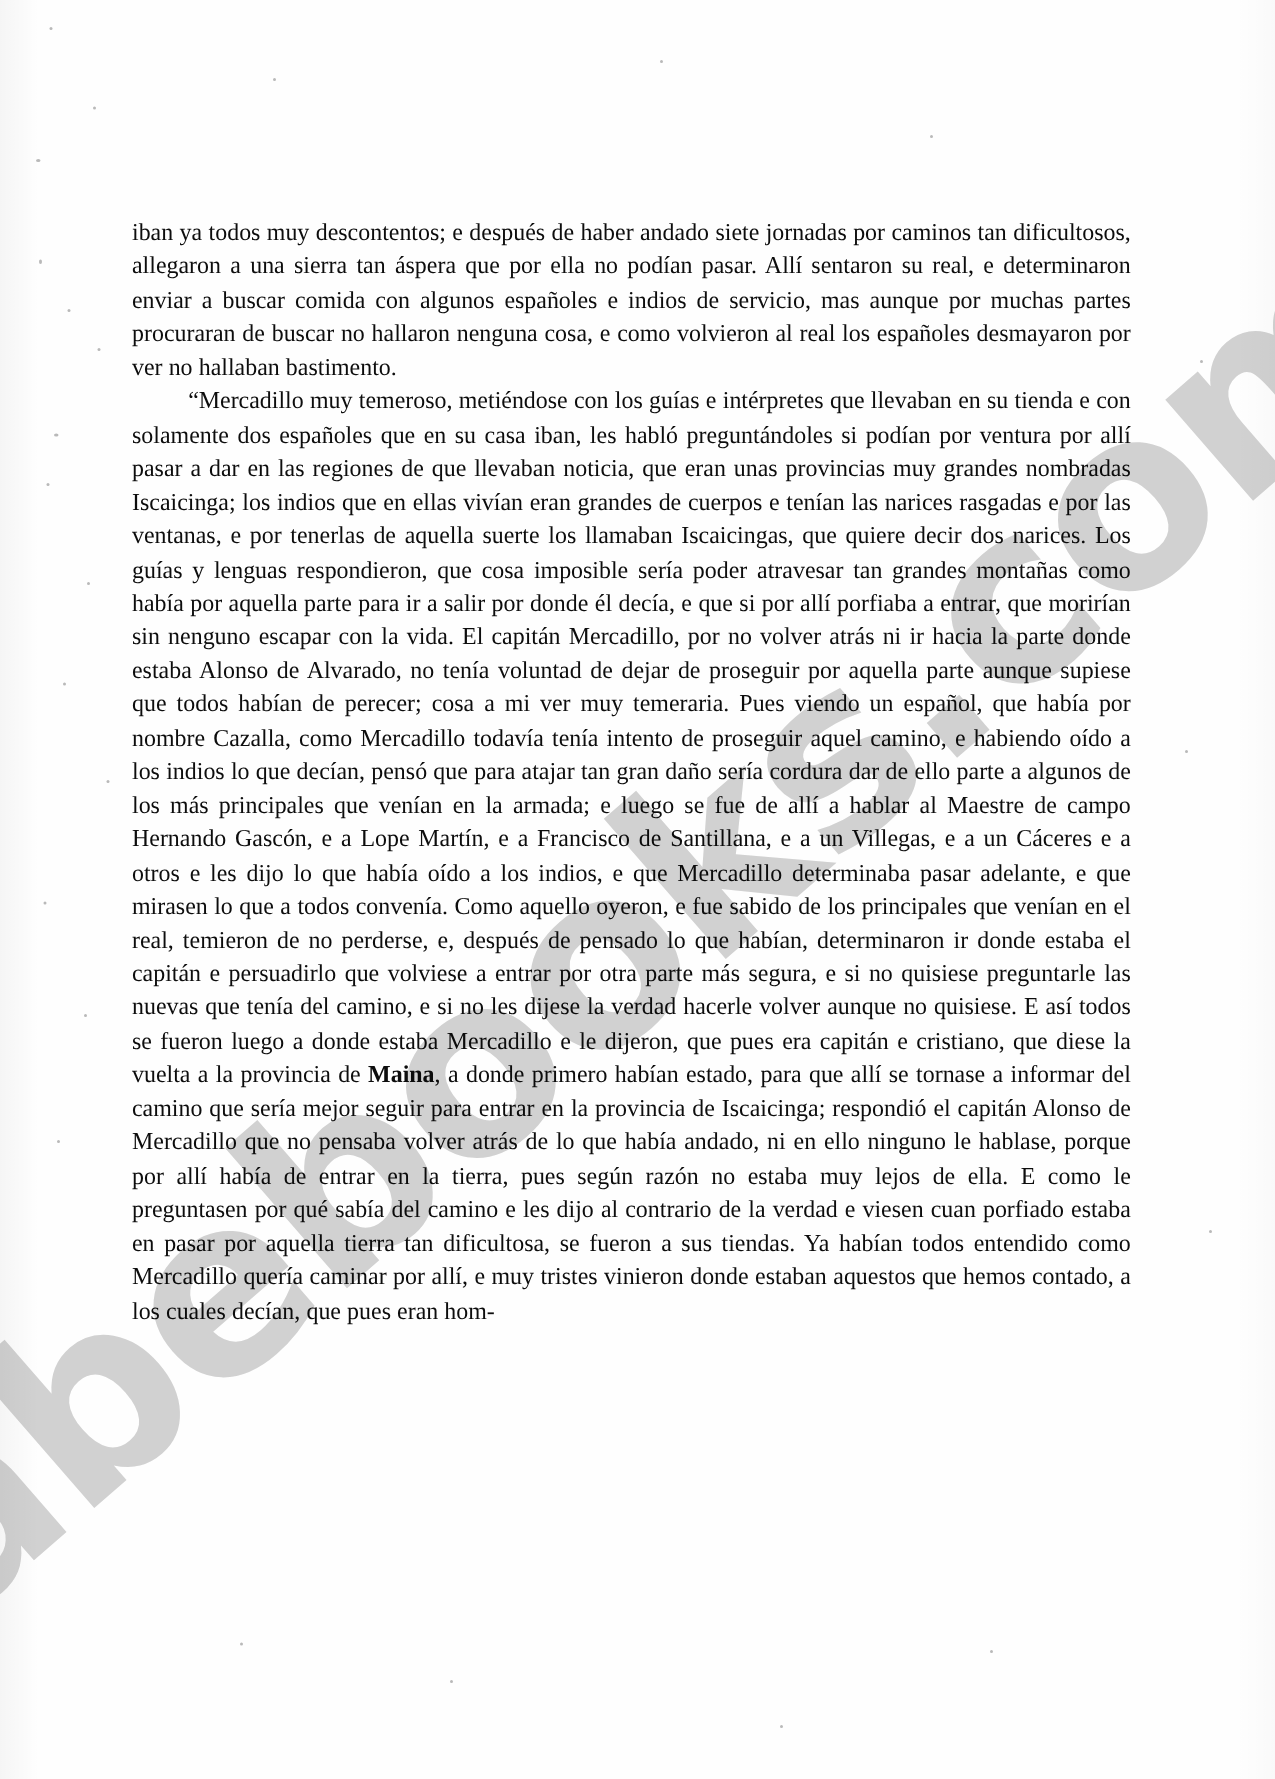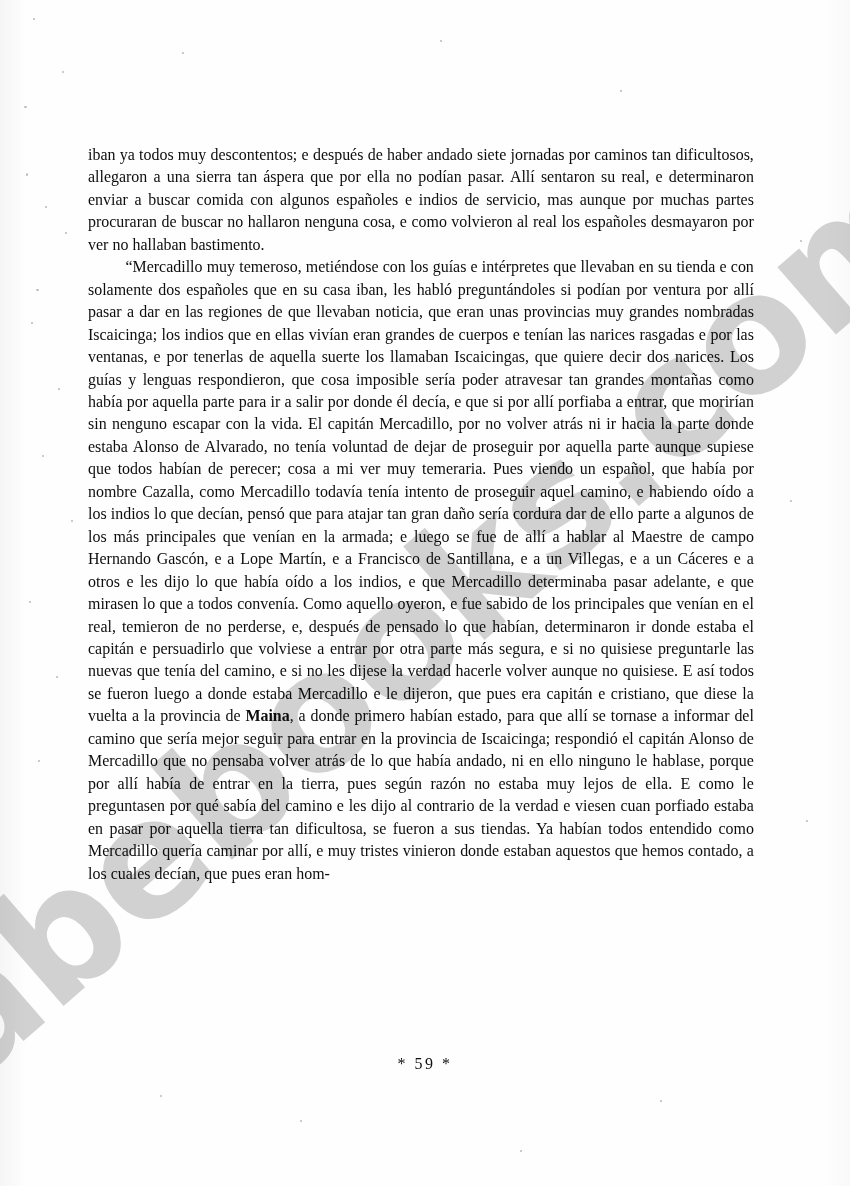--- a/index.html
+++ b/index.html
@@ -152,15 +152,14 @@
 
   <div id="watermark">
     <span class="wm-text">abebooks.com</span>
   </div>
 
   <div id="textblock">
     <p class="para">iban ya todos muy descontentos;  e después de haber andado siete jornadas por caminos tan dificultosos, allegaron a una sierra tan áspera que por ella no podían pasar. Allí sentaron su real, e determinaron enviar a buscar comida con algunos españoles e indios de servicio, mas aunque por muchas partes procuraran de buscar no hallaron nenguna cosa, e como volvieron al real los españoles desmayaron por ver no hallaban bastimento.</p>
     <p class="para indent">“Mercadillo muy temeroso, metiéndose con los guías e intérpretes que llevaban en su tienda e con solamente dos españoles que en su casa iban, les habló preguntándoles si podían por ventura por allí pasar a dar en las regiones de que llevaban noticia, que eran unas provincias muy grandes nombradas Iscaicinga;  los indios que en ellas vivían eran grandes de cuerpos e tenían las narices rasgadas e por las ventanas, e por tenerlas de aquella suerte los llamaban Iscaicingas, que quiere decir dos narices.  Los guías y lenguas respondieron, que cosa imposible sería poder atravesar tan grandes montañas como había por aquella parte para ir a salir por donde él decía, e que si por allí porfiaba a entrar, que morirían sin nenguno escapar con la vida.  El capitán Mercadillo, por no volver atrás ni ir hacia la parte donde estaba Alonso de Alvarado, no tenía voluntad de dejar de proseguir por aquella parte aunque supiese que todos habían de perecer;  cosa a mi ver muy temeraria.  Pues viendo un español, que había por nombre Cazalla, como Mercadillo todavía tenía intento de proseguir aquel camino, e habiendo oído a los indios lo que decían, pensó que para atajar tan gran daño sería cordura dar de ello parte a algunos de los más principales que venían en la armada;  e luego se fue de allí a hablar al Maestre de campo Hernando Gascón, e a Lope Martín, e a Francisco de Santillana, e a un Villegas, e a un Cáceres e a otros e les dijo lo que había oído a los indios, e que Mercadillo determinaba pasar adelante, e que mirasen lo que a todos convenía.  Como aquello oyeron, e fue sabido de los principales que venían en el real, temieron de no perderse, e, después de pensado lo que habían, determinaron ir donde estaba el capitán e persuadirlo que volviese a entrar por otra parte más segura, e si no quisiese preguntarle las nuevas que tenía del camino, e si no les dijese la verdad hacerle volver aunque no quisiese.  E así todos se fueron luego a donde estaba Mercadillo e le dijeron, que pues era capitán e cristiano, que diese la vuelta a la provincia de <b>Maina</b>, a donde primero habían estado, para que allí se tornase a informar del camino que sería mejor seguir para entrar en la provincia de Iscaicinga;  respondió el capitán Alonso de Mercadillo que no pensaba volver atrás de lo que había andado, ni en ello ninguno le hablase, porque por allí había de entrar en la tierra, pues según razón no estaba muy lejos de ella.  E como le preguntasen por qué sabía del camino e les dijo al contrario de la verdad e viesen cuan porfiado estaba en pasar por aquella tierra tan dificultosa, se fueron a sus tiendas. Ya habían todos entendido como Mercadillo quería caminar por allí, e muy tristes vinieron donde estaban aquestos que hemos contado, a los cuales decían, que pues eran hom-</p>
   </div>
 
-  <div id="folio">* 59 *</div>
 
 </div>
 
 </body></html>

